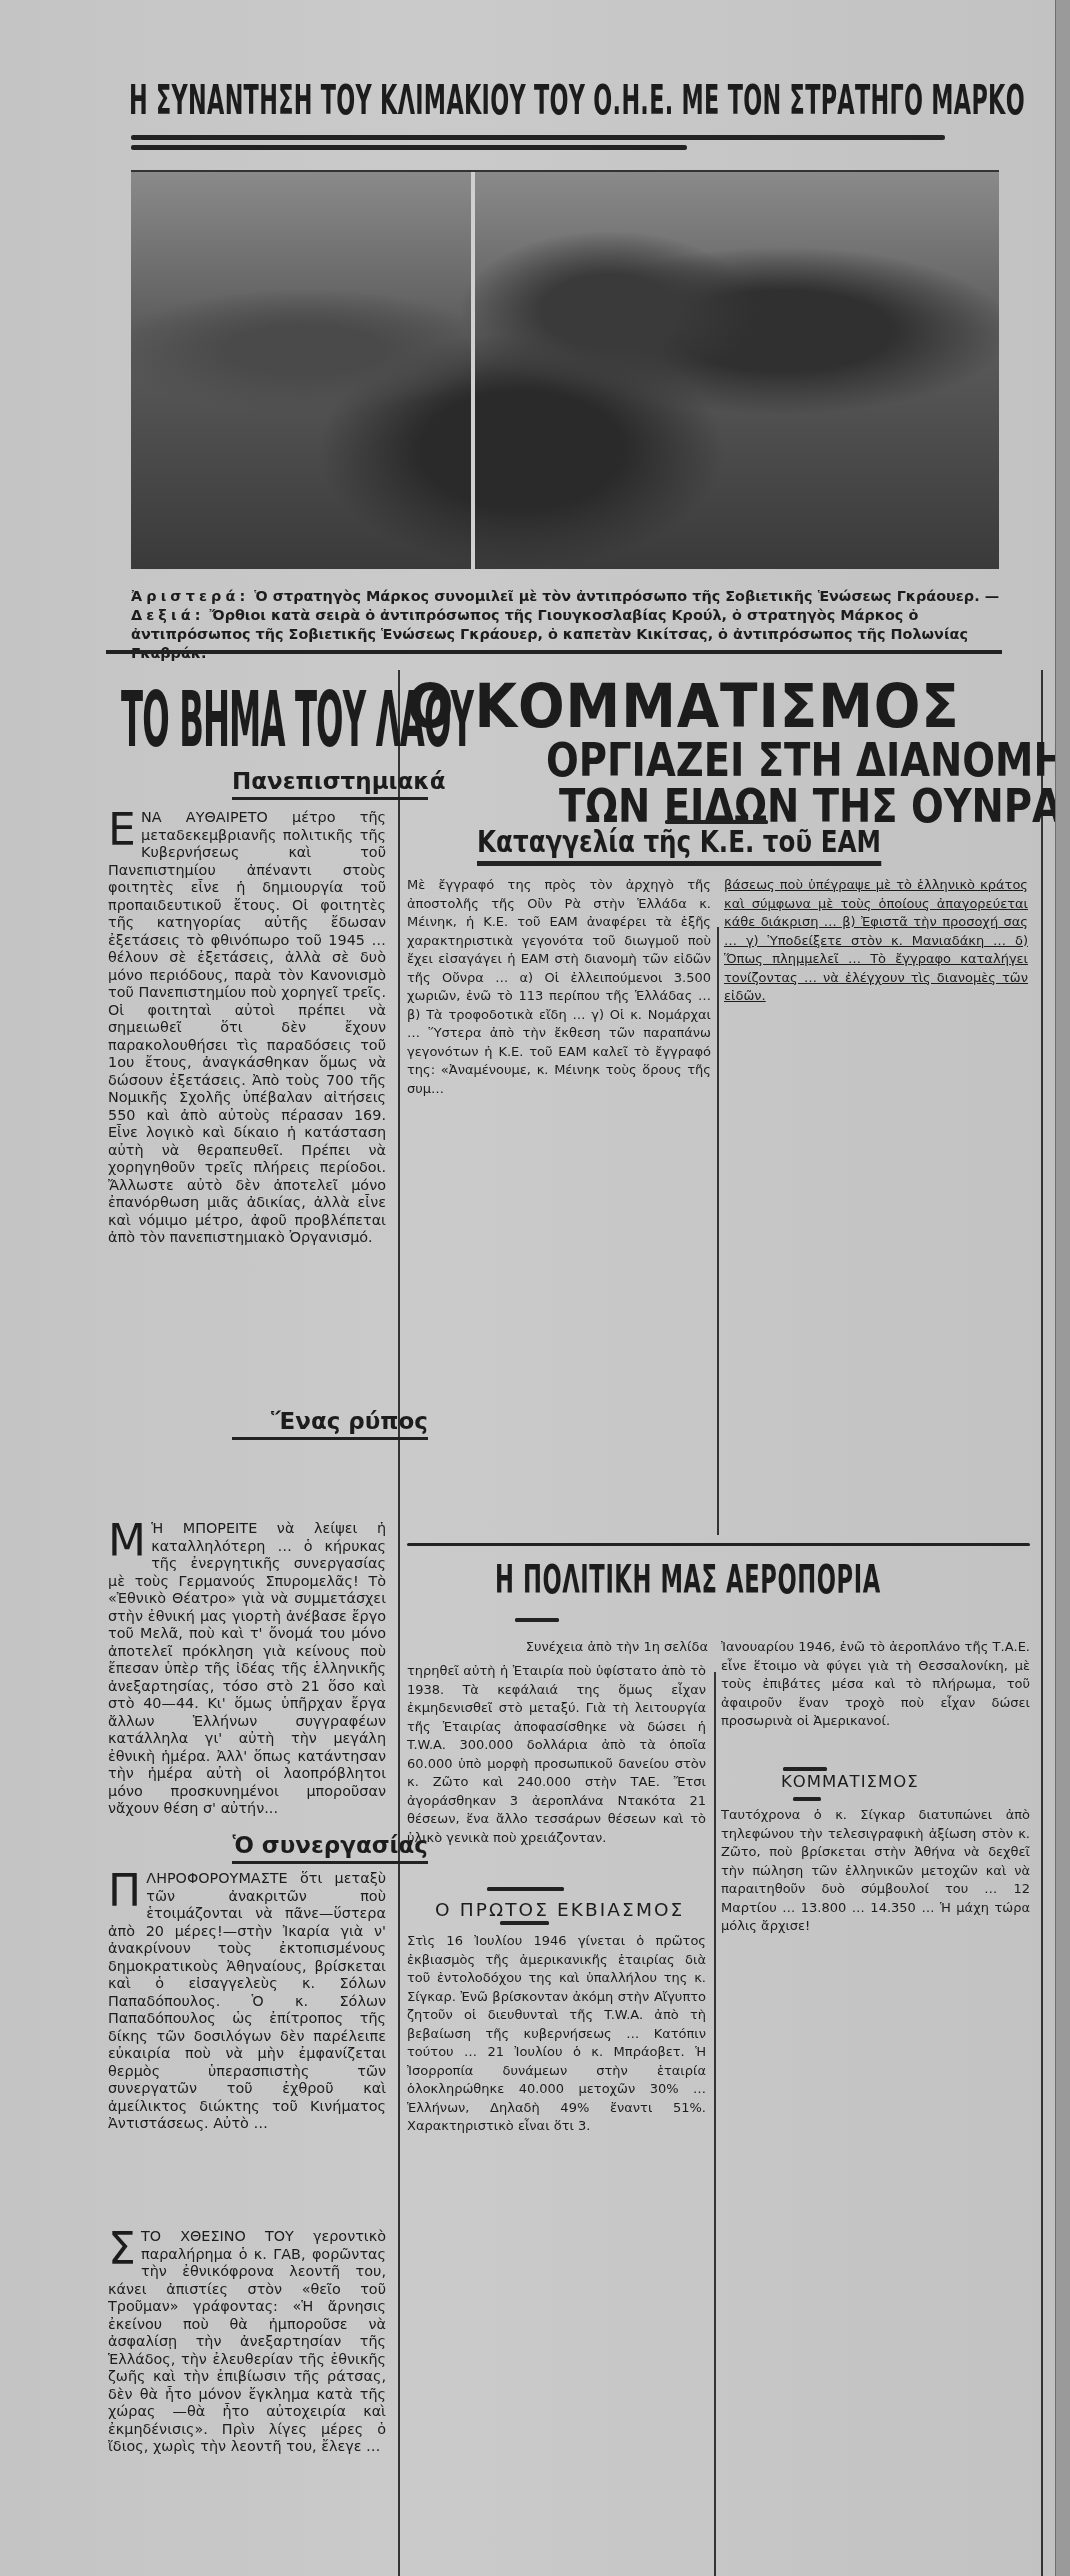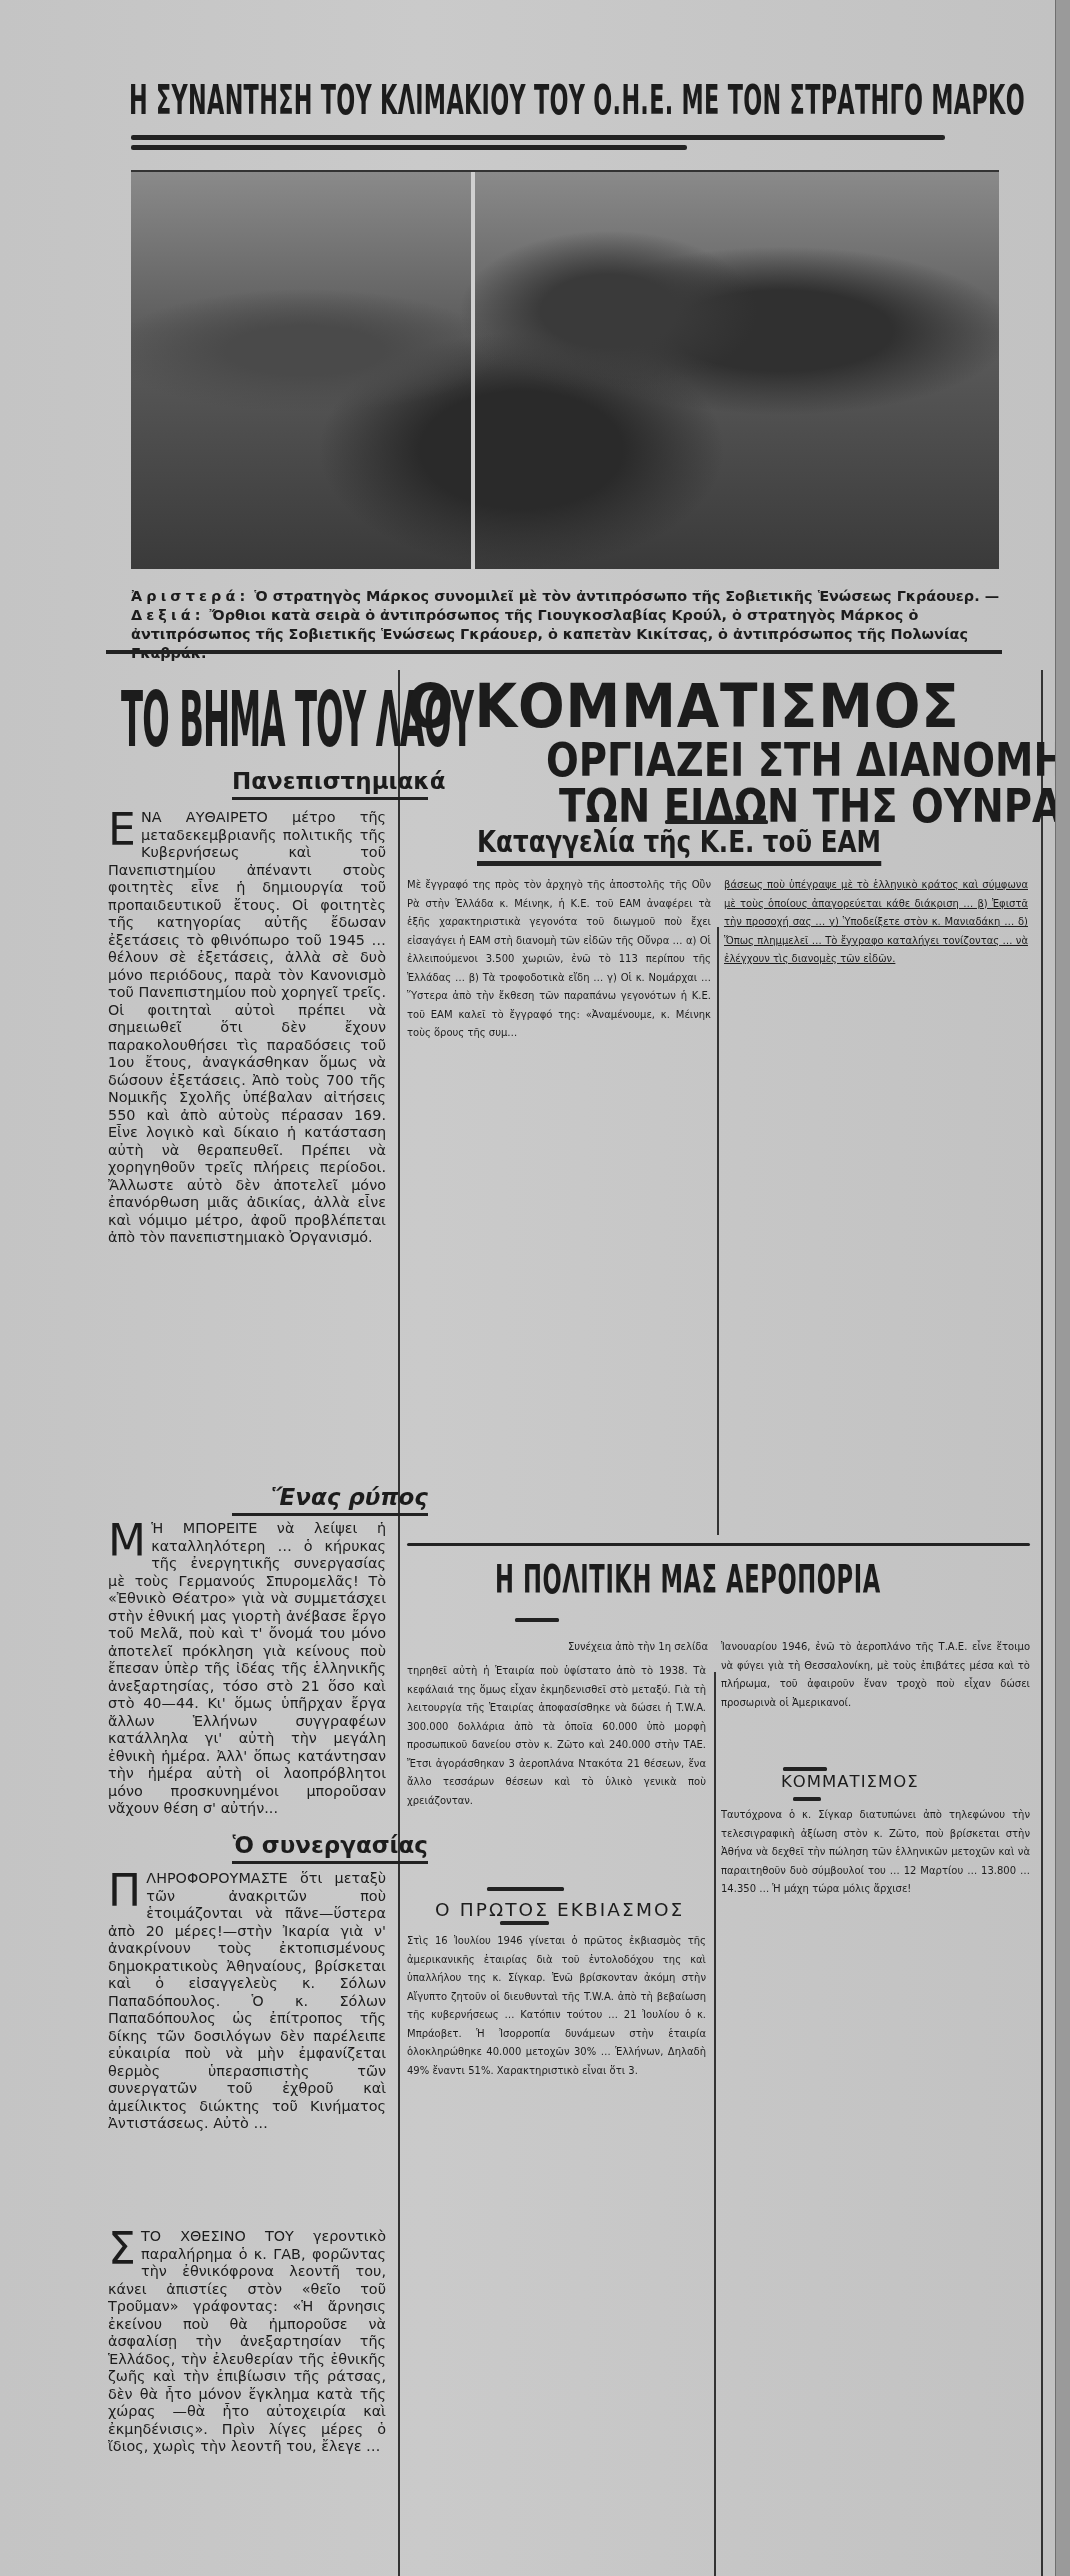--- a/index.html
+++ b/index.html
@@ -30,21 +30,21 @@
   .colrule { position: absolute; width: 1.5px; background: #333; }
   .vima { position: absolute; left: 121px; top: 675px; width: 268px; font-family: "DejaVu Sans", sans-serif; font-weight: bold; font-size: 77px; letter-spacing: -2.1px; transform: scaleX(0.42); transform-origin: left; white-space: nowrap; }
   .lhead { position: absolute; font-weight: bold; font-size: 23px; text-align: right; width: 196px; border-bottom: 3.1px solid #222; padding-bottom: 3.1px; margin-left: 44px; }
   .lbody { position: absolute; left: 108px; width: 278px; font-size: 14.4px; line-height: 17.5px; text-align: justify; }
   .drop { float: left; font-size: 44px; line-height: 37px; margin: 2.1px 5.2px 0 0; font-weight: normal; }
 
   .komm1 { position: absolute; left: 407px; top: 670px; font-size: 61px; font-weight: bold; letter-spacing: 1px; transform: scaleX(0.9); transform-origin: left; white-space: nowrap; }
   .komm2 { position: absolute; left: 546px; font-size: 47px; font-weight: bold; white-space: nowrap; transform: scaleX(0.82); transform-origin: left; }
   .katag { position: absolute; left: 477px; top: 824px; font-size: 30px; font-weight: bold; white-space: nowrap; transform: scaleX(0.82); transform-origin: left; border-bottom: 5.2px solid #222; padding-bottom: 2.1px; }
   .shortrule { position: absolute; height: 3.6px; background: #222; border-radius: 1.5px; }
-  .body2 { position: absolute; font-size: 10px; line-height: 18.5px; text-align: justify; }
+  .body2 { position: absolute; font-size: 13px; line-height: 18.5px; text-align: justify; }
 
   .aero-head { position: absolute; left: 495px; top: 1557px; font-size: 39px; font-weight: bold; white-space: nowrap; transform: scaleX(0.58); transform-origin: left; letter-spacing: 1px; }
   .subhead { position: absolute; font-size: 18.5px; letter-spacing: 2.1px; white-space: nowrap; }
 </style>
 </head>
 <body>
 
 <div class="page">
 
   <div class="banner">Η ΣΥΝΑΝΤΗΣΗ ΤΟΥ ΚΛΙΜΑΚΙΟΥ ΤΟΥ Ο.Η.Ε. ΜΕ ΤΟΝ ΣΤΡΑΤΗΓΟ ΜΑΡΚΟ</div>
@@ -71,21 +71,21 @@
   <div class="colrule" style="left:1041px;top:670px;height:2782px;"></div>
 
   <div class="vima">ΤΟ ΒΗΜΑ ΤΟΥ ΛΑΟΥ</div>
 
   <div class="lhead" style="left:188px;top:768px;">Πανεπιστημιακά</div>
   <div class="lbody" style="top:809px;height:659px;overflow:hidden;">
     <span class="drop">Ε</span>
     <span>ΝΑ ΑΥΘΑΙΡΕΤΟ μέτρο τῆς μεταδεκεμβριανῆς πολιτικῆς τῆς Κυβερνήσεως καὶ τοῦ Πανεπιστημίου ἀπέναντι στοὺς φοιτητὲς εἶνε ἡ δημιουργία τοῦ προπαιδευτικοῦ ἔτους. Οἱ φοιτητὲς τῆς κατηγορίας αὐτῆς ἔδωσαν ἐξετάσεις τὸ φθινόπωρο τοῦ 1945 … θέλουν σὲ ἐξετάσεις, ἀλλὰ σὲ δυὸ μόνο περιόδους, παρὰ τὸν Κανονισμὸ τοῦ Πανεπιστημίου ποὺ χορηγεῖ τρεῖς. Οἱ φοιτηταὶ αὐτοὶ πρέπει νὰ σημειωθεῖ ὅτι δὲν ἔχουν παρακολουθήσει τὶς παραδόσεις τοῦ 1ου ἔτους, ἀναγκάσθηκαν ὅμως νὰ δώσουν ἐξετάσεις. Ἀπὸ τοὺς 700 τῆς Νομικῆς Σχολῆς ὑπέβαλαν αἰτήσεις 550 καὶ ἀπὸ αὐτοὺς πέρασαν 169. Εἶνε λογικὸ καὶ δίκαιο ἡ κατάσταση αὐτὴ νὰ θεραπευθεῖ. Πρέπει νὰ χορηγηθοῦν τρεῖς πλήρεις περίοδοι. Ἄλλωστε αὐτὸ δὲν ἀποτελεῖ μόνο ἐπανόρθωση μιᾶς ἀδικίας, ἀλλὰ εἶνε καὶ νόμιμο μέτρο, ἀφοῦ προβλέπεται ἀπὸ τὸν πανεπιστημιακὸ Ὀργανισμό.</span>
   </div>
 
-  <div class="lhead" style="left:188px;top:1484px;font-style:italic;">Ἕνας ρύπος</div>
+  <div class="lhead" style="left:188px;top:1408px;">Ἕνας ρύπος</div>
   <div class="lbody" style="top:1520px;height:309px;overflow:hidden;">
     <span class="drop">Μ</span>
     <span>Ἡ ΜΠΟΡΕΙΤΕ νὰ λείψει ἡ καταλληλότερη … ὁ κήρυκας τῆς ἐνεργητικῆς συνεργασίας μὲ τοὺς Γερμανούς Σπυρομελᾶς! Τὸ «Ἐθνικὸ Θέατρο» γιὰ νὰ συμμετάσχει στὴν ἐθνική μας γιορτὴ ἀνέβασε ἔργο τοῦ Μελᾶ, ποὺ καὶ τ' ὄνομά του μόνο ἀποτελεῖ πρόκληση γιὰ κείνους ποὺ ἔπεσαν ὑπὲρ τῆς ἰδέας τῆς ἑλληνικῆς ἀνεξαρτησίας, τόσο στὸ 21 ὅσο καὶ στὸ 40—44. Κι' ὅμως ὑπῆρχαν ἔργα ἄλλων Ἑλλήνων συγγραφέων κατάλληλα γι' αὐτὴ τὴν μεγάλη ἐθνικὴ ἡμέρα. Ἀλλ' ὅπως κατάντησαν τὴν ἡμέρα αὐτὴ οἱ λαοπρόβλητοι μόνο προσκυνημένοι μποροῦσαν νἄχουν θέση σ' αὐτήν...</span>
   </div>
 
   <div class="lhead" style="left:188px;top:1832px;">Ὁ συνεργασίας</div>
   <div class="lbody" style="top:1870px;height:309px;overflow:hidden;">
     <span class="drop">Π</span>
     <span>ΛΗΡΟΦΟΡΟΥΜΑΣΤΕ ὅτι μεταξὺ τῶν ἀνακριτῶν ποὺ ἑτοιμάζονται νὰ πᾶνε—ὕστερα ἀπὸ 20 μέρες!—στὴν Ἰκαρία γιὰ ν' ἀνακρίνουν τοὺς ἐκτοπισμένους δημοκρατικοὺς Ἀθηναίους, βρίσκεται καὶ ὁ εἰσαγγελεὺς κ. Σόλων Παπαδόπουλος. Ὁ κ. Σόλων Παπαδόπουλος ὡς ἐπίτροπος τῆς δίκης τῶν δοσιλόγων δὲν παρέλειπε εὐκαιρία ποὺ νὰ μὴν ἐμφανίζεται θερμὸς ὑπερασπιστὴς τῶν συνεργατῶν τοῦ ἐχθροῦ καὶ ἀμείλικτος διώκτης τοῦ Κινήματος Ἀντιστάσεως. Αὐτὸ …</span>
   </div>

